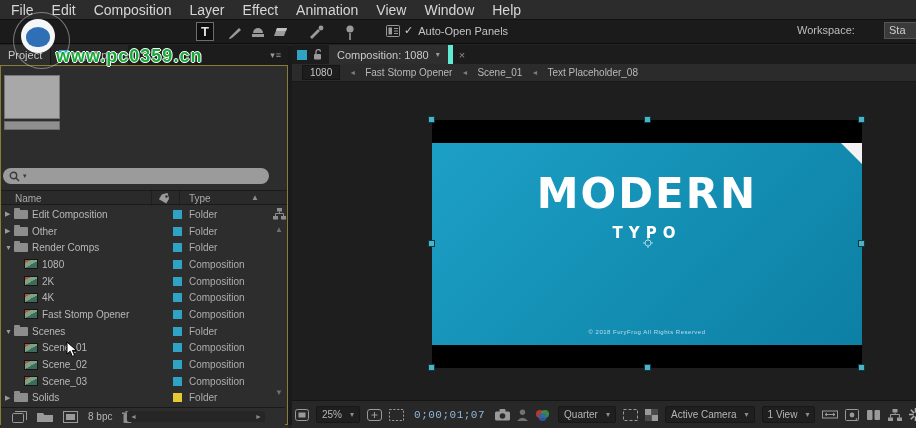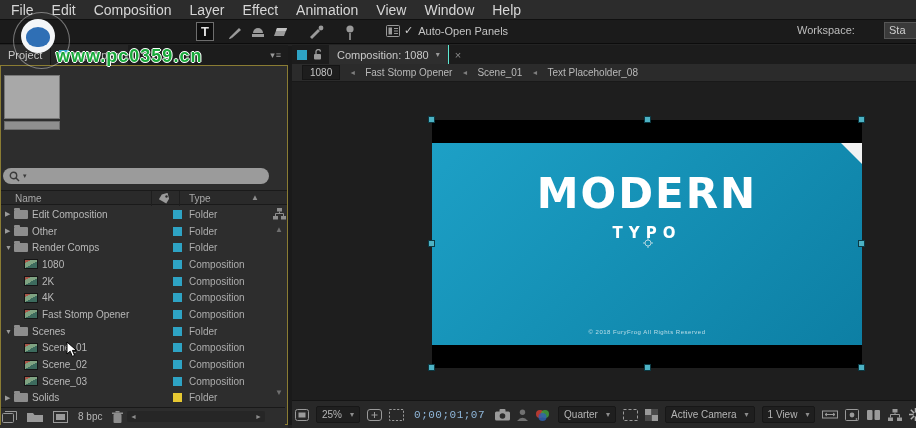--- a/index.html
+++ b/index.html
@@ -41,28 +41,28 @@
 .prow .nm{position:absolute;white-space:nowrap}
 .prow .rchip{position:absolute;left:172px;width:9px;height:9px}
 .prow .rtype{position:absolute;left:188px;color:#adadad}
 .icon-folder{position:absolute;width:14px;height:9px;background:#8d8d8d;border-radius:1px}
 .icon-folder::before{content:"";position:absolute;left:0;top:-2px;width:6px;height:2px;background:#8d8d8d;border-radius:1px 1px 0 0}
 .icon-comp{position:absolute;width:14px;height:10px;border:1px solid #151515;background:linear-gradient(150deg,#a85548 0 22%,#7fa382 22% 55%,#3d6b5e 55% 100%)}
 .rail{position:absolute;left:272px;top:161px;width:15px;height:201px}
 .rail .flow{position:absolute;left:1px;top:2px}
 .rail .up{position:absolute;left:3px;top:19px;font-size:8px;color:#6f6f6f}
 .rail .dn{position:absolute;left:3px;top:182px;font-size:8px;color:#6f6f6f}
-.pbottom{position:absolute;left:1px;top:362px;width:284px;height:18px;background:#2d2d2d;border-top:1px solid #191919;display:flex;align-items:center;gap:10px;padding-left:1px}
+.pbottom{position:absolute;left:1px;top:362px;width:284px;height:18px;background:#2d2d2d;border-top:1px solid #191919;display:flex;align-items:center;gap:10px;padding-left:11px}
 .bpc{color:#b5b5b5;font-size:10px}
 .hscroll{position:absolute;left:126px;top:3px;width:138px;height:11px;background:#262626;border-radius:2px;display:flex;align-items:center;justify-content:space-between;padding:0 3px;color:#8b8b8b;font-size:7px}
 .cursor-arrow{position:absolute;left:66px;top:296px;z-index:40}
 
 .comp{position:absolute;left:292px;top:45px;width:624px;height:383px;background:#282828}
 .ctabs{position:absolute;left:0;top:0;width:624px;height:19px;background:#1c1c1c;display:flex;align-items:center;gap:6px;padding-left:5px}
-.ctab{height:19px;display:flex;align-items:center;gap:7px;background:#2e2e2e;padding:0 8px;font-size:11px;color:#c9c9c9;border-right:1px solid #5eead4}
+.ctab{height:19px;display:flex;align-items:center;gap:7px;background:#2e2e2e;padding:0 8px;font-size:11px;color:#c9c9c9;border-right:5px solid #5eead4}
 .ctab .dd{font-size:8px;color:#9a9a9a}
 .ctab-close{color:#8b8b8b;font-size:11px}
 .crumbbar{position:absolute;left:0;top:19px;width:624px;height:18px;background:#2b2b2b;border-bottom:1px solid #191919;display:flex;align-items:center;gap:9px;padding-left:10px;font-size:10px;color:#b9b9b9}
 .crumb-box{background:#1d1d1d;border:1px solid #151515;padding:1px 7px;color:#c4c4c4}
 .crumb-sep{color:#7e7e7e;font-size:7px}
 .viewer{position:absolute;left:0;top:37px;width:624px;height:318px;background:#1e1e1e}
 .frame{position:absolute;left:140px;top:38px;width:430px;height:248px;background:#000}
 .bluearea{position:absolute;left:0;top:23px;width:430px;height:202px;background:linear-gradient(135deg,#1da0c6 0%,#1591b6 45%,#0d7fa4 100%);overflow:hidden}
 .fold{position:absolute;right:0;top:0;width:0;height:0;border-top:21px solid #f2f2f2;border-left:21px solid transparent}
 .typo{position:absolute;left:0;top:30px;width:430px;text-align:center;color:#fff;font-family:"DejaVu Sans",sans-serif;font-weight:bold}

